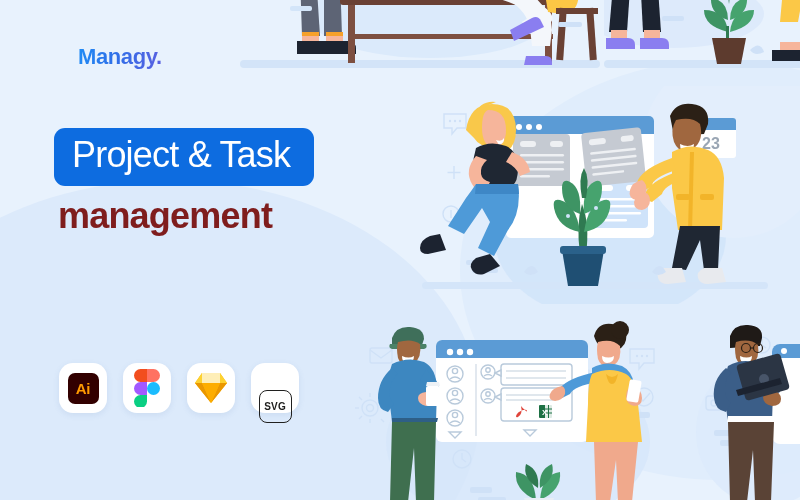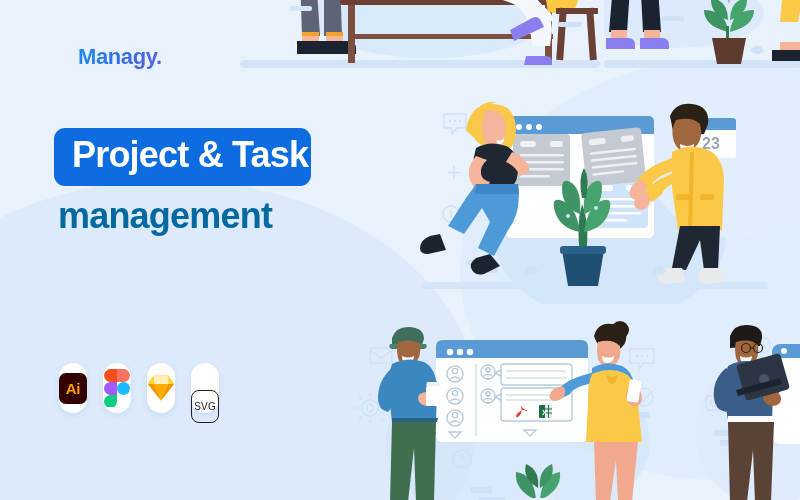--- a/index.html
+++ b/index.html
@@ -27,47 +27,47 @@
   .brand {
     position:absolute; left:54px; top:44px;
     font-size:22px; font-weight:bold; letter-spacing:-0.4px;
     background:linear-gradient(100deg,#1f8cf5 0%,#2f6fe8 45%,#5b5fe0 100%);
     -webkit-background-clip:text; background-clip:text; color:transparent;margin-left:24px;
   }
   .badge-title {
     position:absolute; left:54px; top:128px;
     background:#0d6ce0; color:#ffffff;
     border-radius:11px;
-    padding:9px 3px 13px 18px;
-    font-size:36px; font-weight:bold; letter-spacing:-0.8px;
+    padding:9px 24px 13px 18px;
+    font-size:36px; font-weight:normal; letter-spacing:-0.8px;
     line-height:1.0;
     white-space:nowrap;
   }
   .sub-title {
     position:absolute; left:58px; top:190px;
-    color:#0369a1; font-size:36px; font-weight:bold;
+    color:#7f1d1d; font-size:36px; font-weight:bold;
     letter-spacing:-0.8px; line-height:1.43;
   }
 
   
   .formats { position:absolute; left:59px; top:363px; display:flex; gap:16px; }
   .fmt {
-    width:28px; height:50px; border-radius:14px; background:#ffffff;
+    width:48px; height:50px; border-radius:14px; background:#ffffff;
     display:flex; align-items:center; justify-content:center;
     box-shadow:0 2px 6px rgba(60,100,160,.10);
   }
   .ai-tile {
     width:31px; height:31px; border-radius:7px; background:#320000;
     display:flex; align-items:center; justify-content:center;
     color:#ff9a00; font-size:15px; font-weight:bold; letter-spacing:-0.3px;
   }
   .svg-tile {
     width:33px; height:33px; border-radius:8px; border:1.6px solid #20201f;
     display:flex; align-items:center; justify-content:center;
-    color:#20201f; font-size:10px; font-weight:normal; letter-spacing:.2px;margin-top:36px;
+    color:#20201f; font-size:10px; font-weight:bold; letter-spacing:.2px;margin-top:36px;
   }
 
   
   .illo { position:absolute; }
   .deco { fill:none; stroke:#cfe1f7; stroke-width:1.4; }
 </style>
 </head>
 <body>
 
 <div class="stage">

